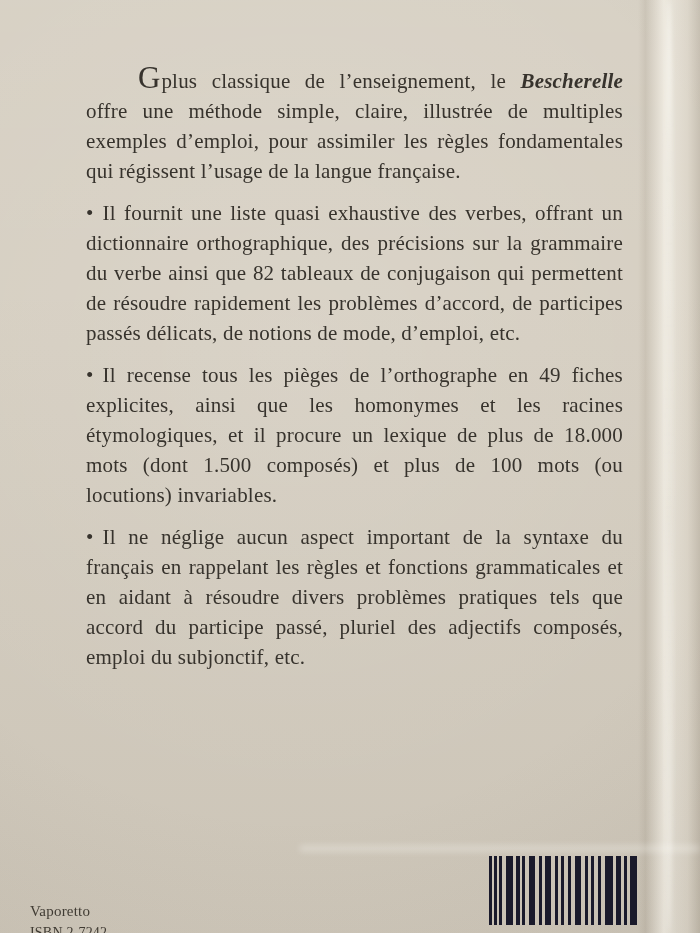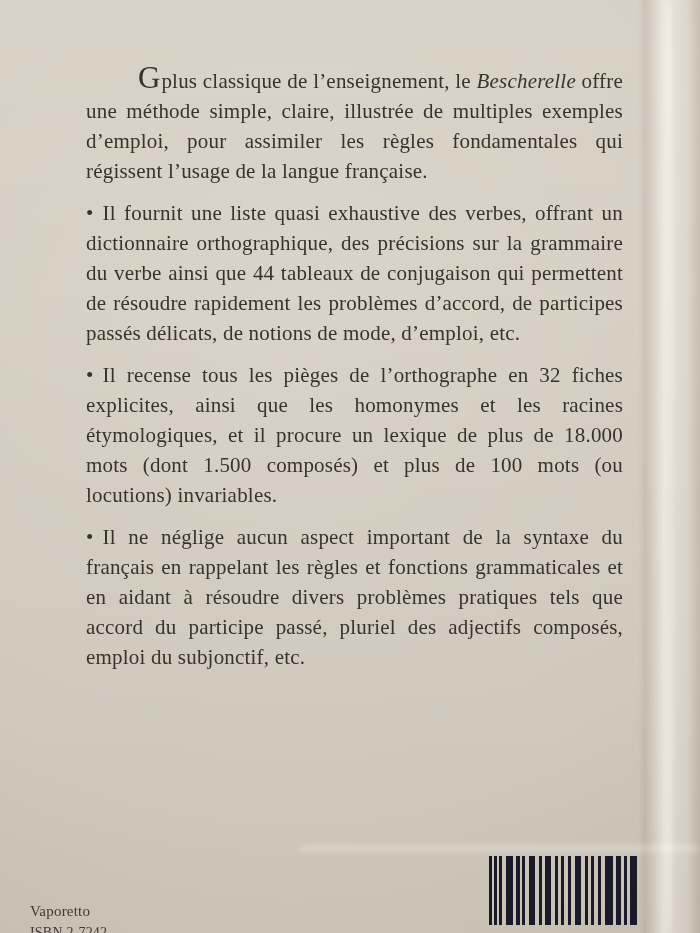--- a/index.html
+++ b/index.html
@@ -73,20 +73,21 @@
   .intro {
     text-indent: 52px;
   }
   .drop-cap {
     font-size: 31px;
     line-height: 0;
     letter-spacing: 1px;
   }
   .book-title {
     font-style: italic;
+    font-weight: bold;
   }
   .bullet {
     display: inline-block;
     margin-right: 9px;
     text-indent: 0;
   }
   .colophon {
     position: absolute;
     left: 30px;
     top: 901px;
@@ -114,23 +115,23 @@
 <div class="photo">
 
   <div class="gloss-band"></div>
   <div class="gloss-streak"></div>
   <div class="crease-highlight"></div>
 
   <div class="text-block">
 
     <p class="intro"><span class="drop-cap">G</span><span>plus classique de l’enseignement, le </span><span class="book-title">Bescherelle</span><span> offre une méthode simple, claire, illustrée de multiples exemples d’emploi, pour assimiler les règles fondamentales qui régissent l’usage de la langue française.</span></p>
 
-    <p class="bullet-para"><span class="bullet">•</span><span>Il fournit une liste quasi exhaustive des verbes, offrant un dictionnaire orthographique, des précisions sur la grammaire du verbe ainsi que 44 tableaux de conjugaison qui permettent de résoudre rapidement les problèmes d’accord, de participes passés délicats, de notions de mode, d’emploi, etc.</span></p>
+    <p class="bullet-para"><span class="bullet">•</span><span>Il fournit une liste quasi exhaustive des verbes, offrant un dictionnaire orthographique, des précisions sur la grammaire du verbe ainsi que 82 tableaux de conjugaison qui permettent de résoudre rapidement les problèmes d’accord, de participes passés délicats, de notions de mode, d’emploi, etc.</span></p>
 
-    <p class="bullet-para"><span class="bullet">•</span><span>Il recense tous les pièges de l’orthographe en 32 fiches explicites, ainsi que les homonymes et les racines étymologiques, et il procure un lexique de plus de 18.000 mots (dont 1.500 composés) et plus de 100 mots (ou locutions) invariables.</span></p>
+    <p class="bullet-para"><span class="bullet">•</span><span>Il recense tous les pièges de l’orthographe en 49 fiches explicites, ainsi que les homonymes et les racines étymologiques, et il procure un lexique de plus de 18.000 mots (dont 1.500 composés) et plus de 100 mots (ou locutions) invariables.</span></p>
 
     <p class="bullet-para"><span class="bullet">•</span><span>Il ne néglige aucun aspect important de la syntaxe du français en rappelant les règles et fonctions grammaticales et en aidant à résoudre divers problèmes pratiques tels que accord du participe passé, pluriel des adjectifs composés, emploi du subjonctif, etc.</span></p>
 
   </div>
 
   <div class="colophon">
     <div>Vaporetto</div>
     <div class="isbn">ISBN 2-7242-</div>
   </div>
 

